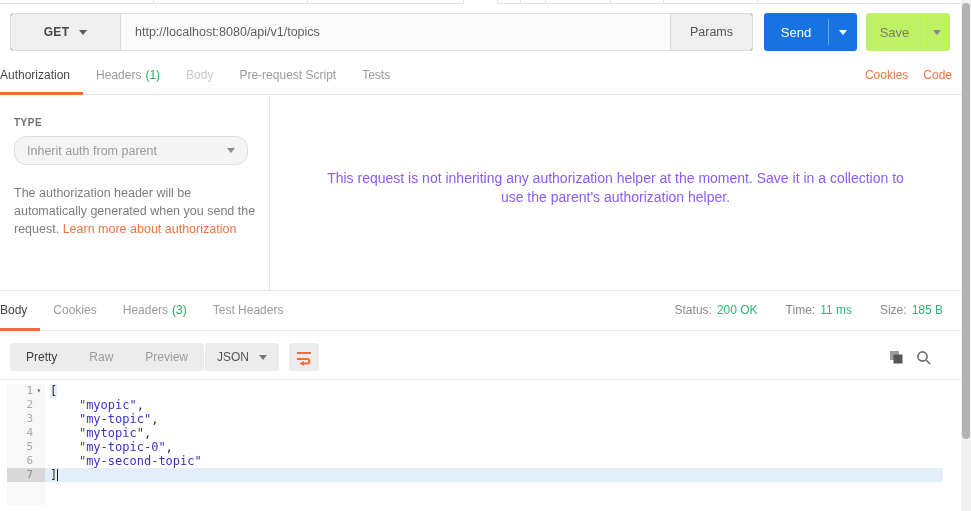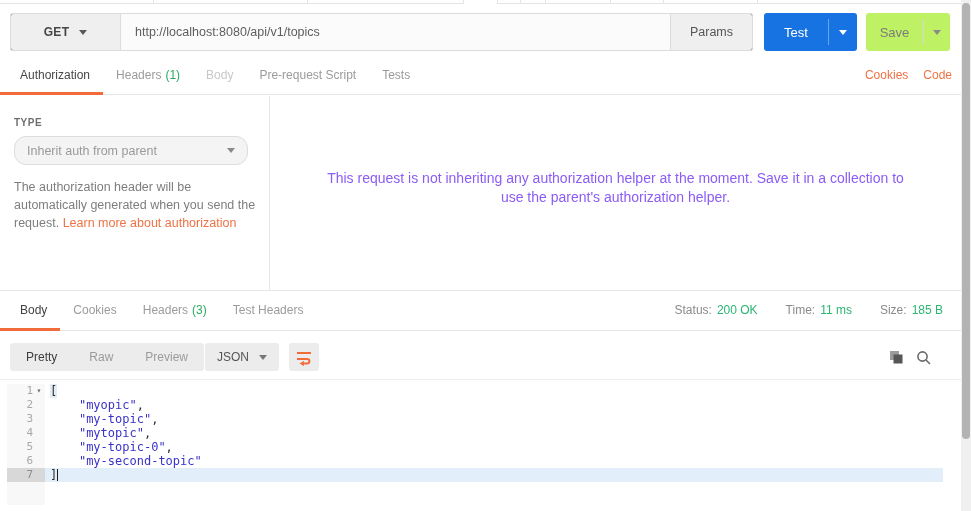--- a/index.html
+++ b/index.html
@@ -34,35 +34,35 @@
     border-radius:3px; display:flex; align-items:stretch; cursor:pointer; }
   .save-btn .lbl { flex:1; display:flex; align-items:center; justify-content:center; color:#7b7b7b; font-size:13px; }
   .save-btn .sep { width:1px; background:#d8d8d8; margin:6px 0; }
   .save-btn .dd { width:26px; display:flex; align-items:center; justify-content:center; }
   .save-btn .caret { border-top-color:#8a8a8a; }
   
   .req-tabs { position:absolute; left:0; top:58px; width:961px; height:37px;
     border-bottom:1px solid #e6e6e6; display:flex; align-items:stretch; }
   .tab { display:flex; align-items:center; gap:4px; padding:0 13px; font-size:12px; color:#9b9b9b;
     cursor:pointer; border-bottom:3px solid transparent; margin-bottom:-1px; }
-  .tab:first-child { padding-left:20px; }
+  .tab:first-child { padding-left:0; }
   .tab.active { color:#484848; border-bottom-color:#f26b3a; }
   .tab.disabled { color:#c7c7c7; }
   .tab .cnt { color:#2bab62; }
   .top-links { position:absolute; right:19px; top:58px; height:34px; display:flex; gap:15px; align-items:center; }
   .top-links a { font-size:12px; color:#ee7244; text-decoration:none; cursor:pointer; }
   
   .auth-section { position:absolute; left:0; top:96px; width:961px; height:194px; display:flex; }
   .auth-left { width:270px; border-right:1px solid #e6e6e6; position:relative;padding-left:36px; }
   .type-label { position:absolute; left:14px; top:21px; font-size:10px; font-weight:700; letter-spacing:.5px; color:#6e6e6e; }
   .type-select { position:absolute; left:14px; top:40px; width:234px; height:29px; background:#f4f4f4;
     border:1px solid #ddd; border-radius:12px; display:flex; align-items:center; padding:0 12px; cursor:pointer; }
   .type-select .val { flex:1; font-size:12.5px; color:#9a9a9a; }
   .type-select .caret { border-top-color:#8a8a8a; }
-  .auth-desc { position:absolute; left:14px; top:82px; width:242px; font-size:12.5px; line-height:18px; color:#7e7e7e; }
+  .auth-desc { position:absolute; left:14px; top:88px; width:242px; font-size:12.5px; line-height:18px; color:#7e7e7e; }
   .auth-desc a { color:#ee7244; text-decoration:none; cursor:pointer; }
   .auth-right { flex:1; display:flex; align-items:center; justify-content:center; }
   .auth-notice { max-width:580px; text-align:center; font-size:14px; line-height:19px; color:#8b5cf6; margin-top:-10px; }
   
   .resp-bar { position:absolute; left:0; top:290px; width:961px; height:41px;
     border-top:1px solid #e6e6e6; border-bottom:1px solid #e6e6e6; display:flex; align-items:stretch; }
   .resp-bar .tab.active { color:#424242; }
   .resp-meta { position:absolute; right:28px; top:290px; height:40px; display:flex; align-items:center; gap:28px; }
   .meta-pair { display:flex; gap:5px; font-size:12px; }
   .meta-pair .k { color:#8a8a8a; }
@@ -121,21 +121,21 @@
 
 <div class="request-bar">
   <div class="method-select">
     <span class="lbl">GET</span>
     <span class="caret"></span>
   </div>
   <input class="url-input" value="http://localhost:8080/api/v1/topics" style="">
   <button class="params-btn">Params</button>
 </div>
 <div class="send-btn">
-  <span class="lbl">Test</span>
+  <span class="lbl">Send</span>
   <span class="sep"></span>
   <span class="dd">
       <span class="caret"></span>
     </span>
 </div>
 <div class="save-btn">
   <span class="lbl">Save</span>
   <span class="sep"></span>
   <span class="dd">
       <span class="caret"></span>

